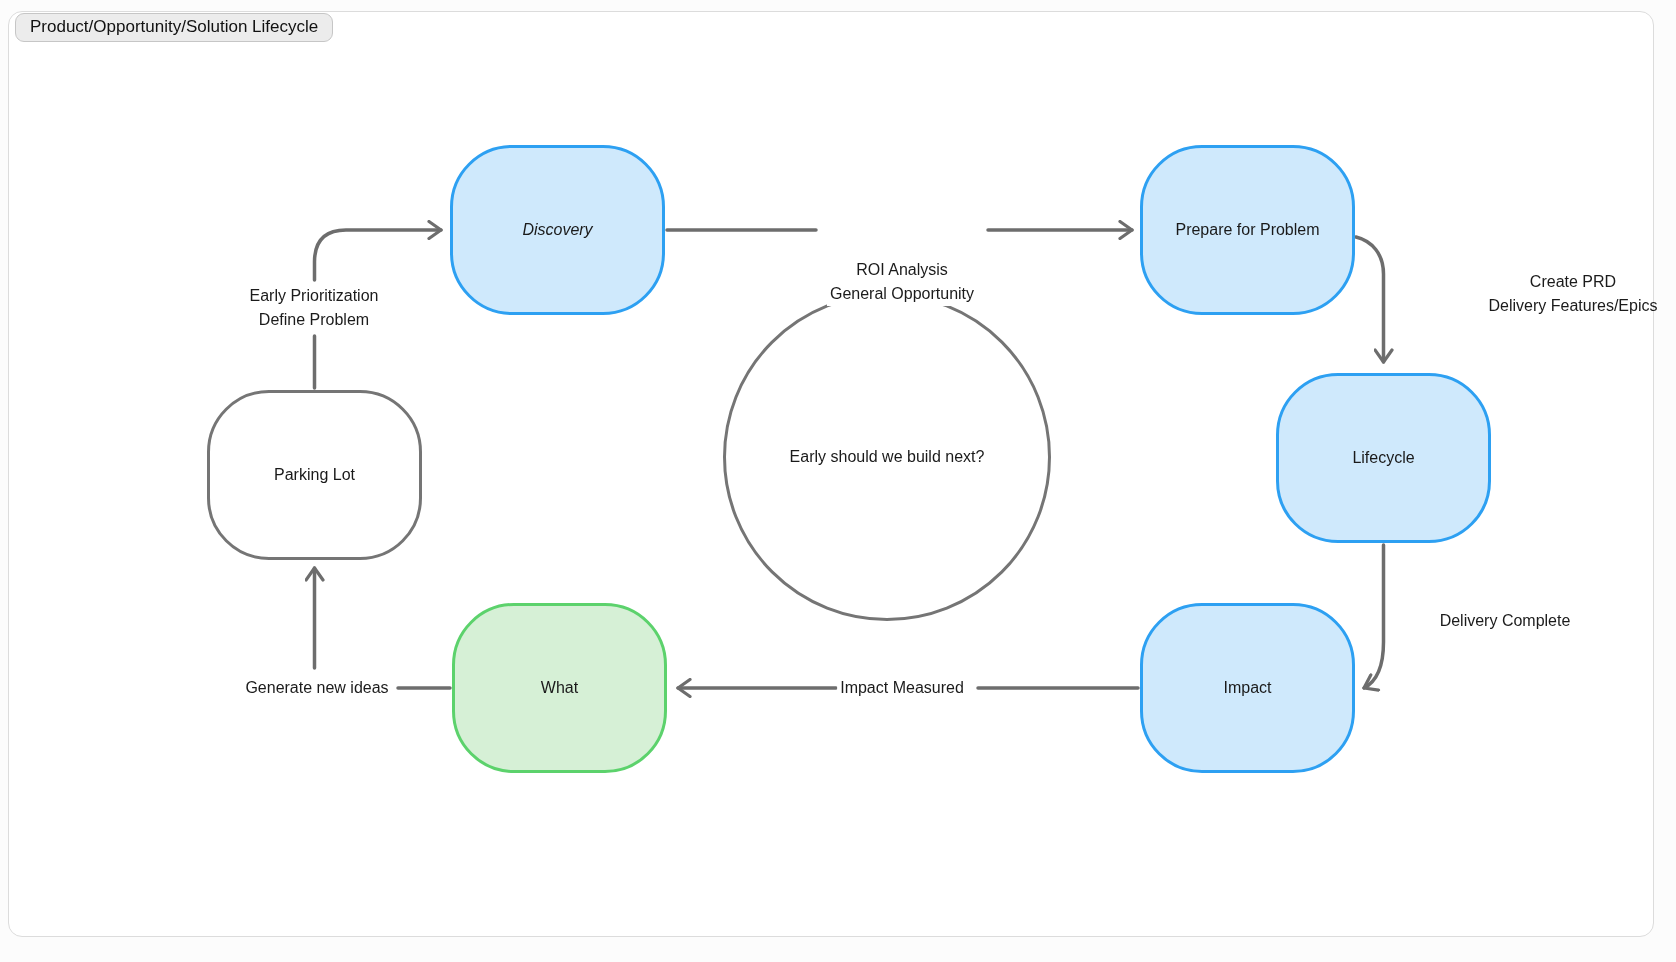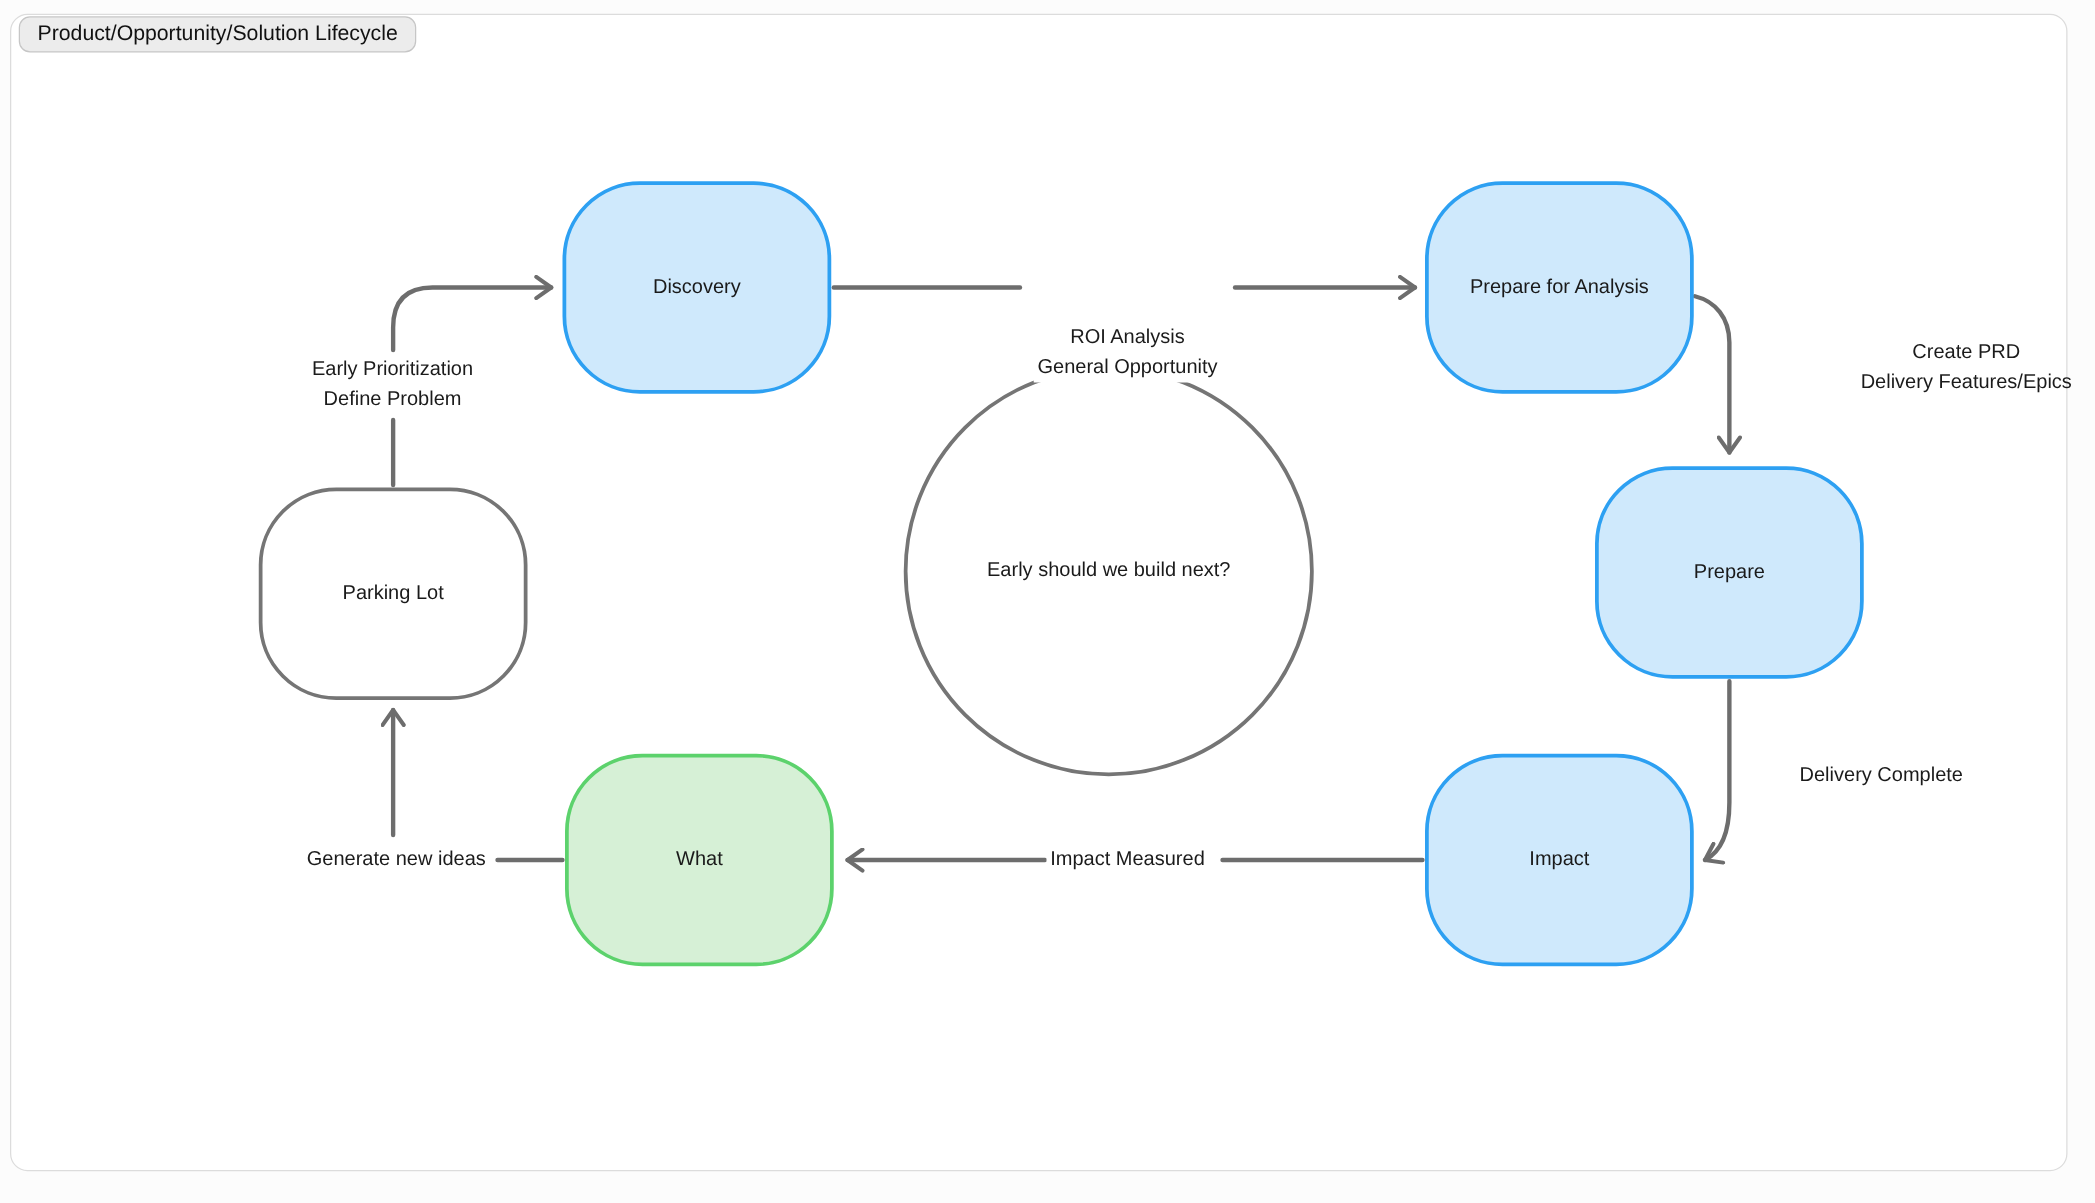--- a/index.html
+++ b/index.html
@@ -124,30 +124,30 @@
       <path d="M 1383.5 545 L 1383.5 642 Q 1383.5 678 1364 688" marker-end="url(#arrow)"></path>
 
       <path d="M 1138 688 L 978 688"></path>
       <path d="M 836 688 L 678 688" marker-end="url(#arrow)"></path>
 
       <path d="M 450 688 L 398 688"></path>
       <path d="M 314.5 668 L 314.5 568" marker-end="url(#arrow)"></path>
     </g>
   </svg>
 
-  <div class="node node-rounded node-blue" style="left:450px; top:145px;">
+  <div class="node node-rounded node-blue" style="left:450px; top:145px;font-style:italic;">
     <span>Discovery</span>
   </div>
 
   <div class="node node-rounded node-blue" style="left:1140px; top:145px;">
-    <span>Prepare for Analysis</span>
+    <span>Prepare for Problem</span>
   </div>
 
   <div class="node node-rounded node-blue" style="left:1276px; top:373px;">
-    <span>Prepare</span>
+    <span>Lifecycle</span>
   </div>
 
   <div class="node node-rounded node-blue" style="left:1140px; top:603px;">
     <span>Impact</span>
   </div>
 
   <div class="node node-rounded node-green" style="left:452px; top:603px;">
     <span>What</span>
   </div>
 

